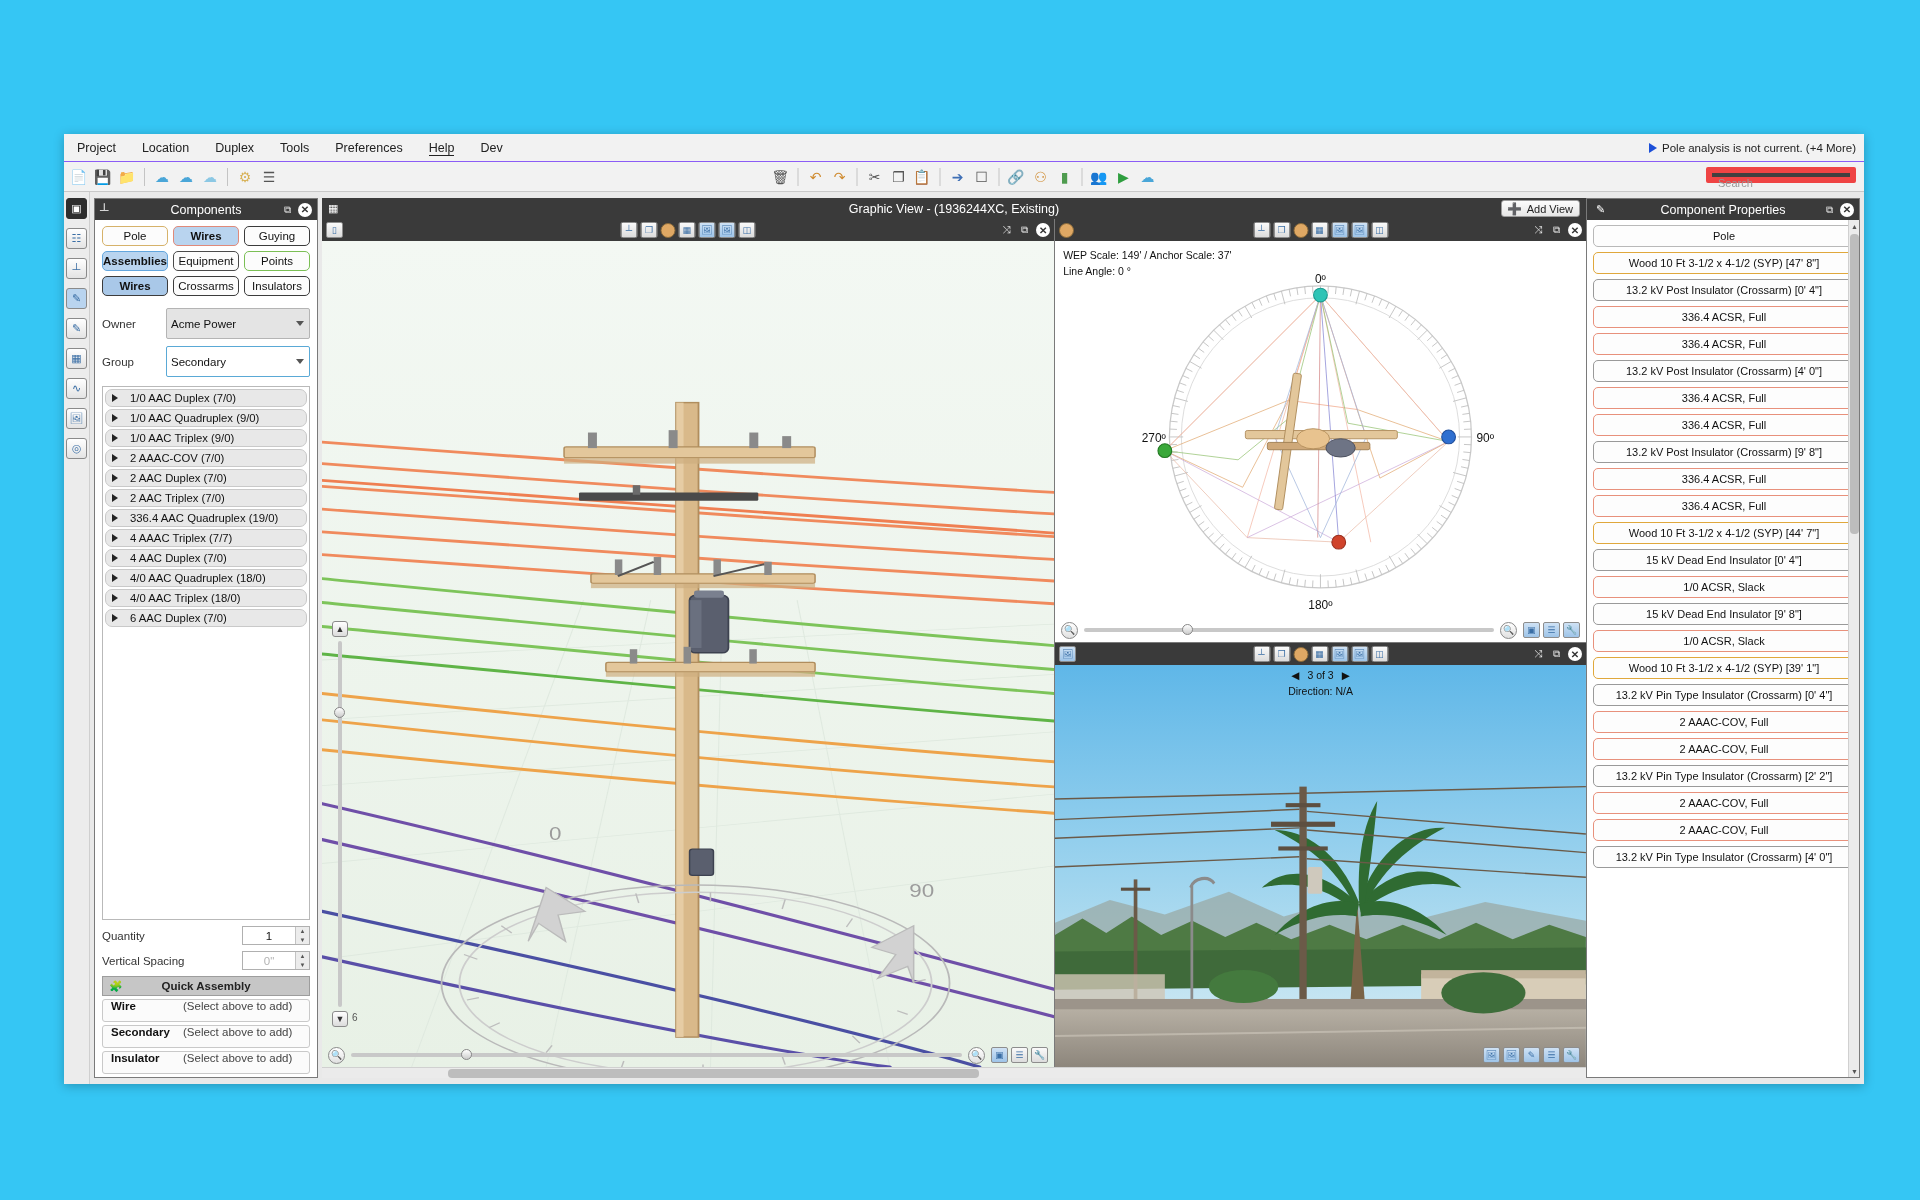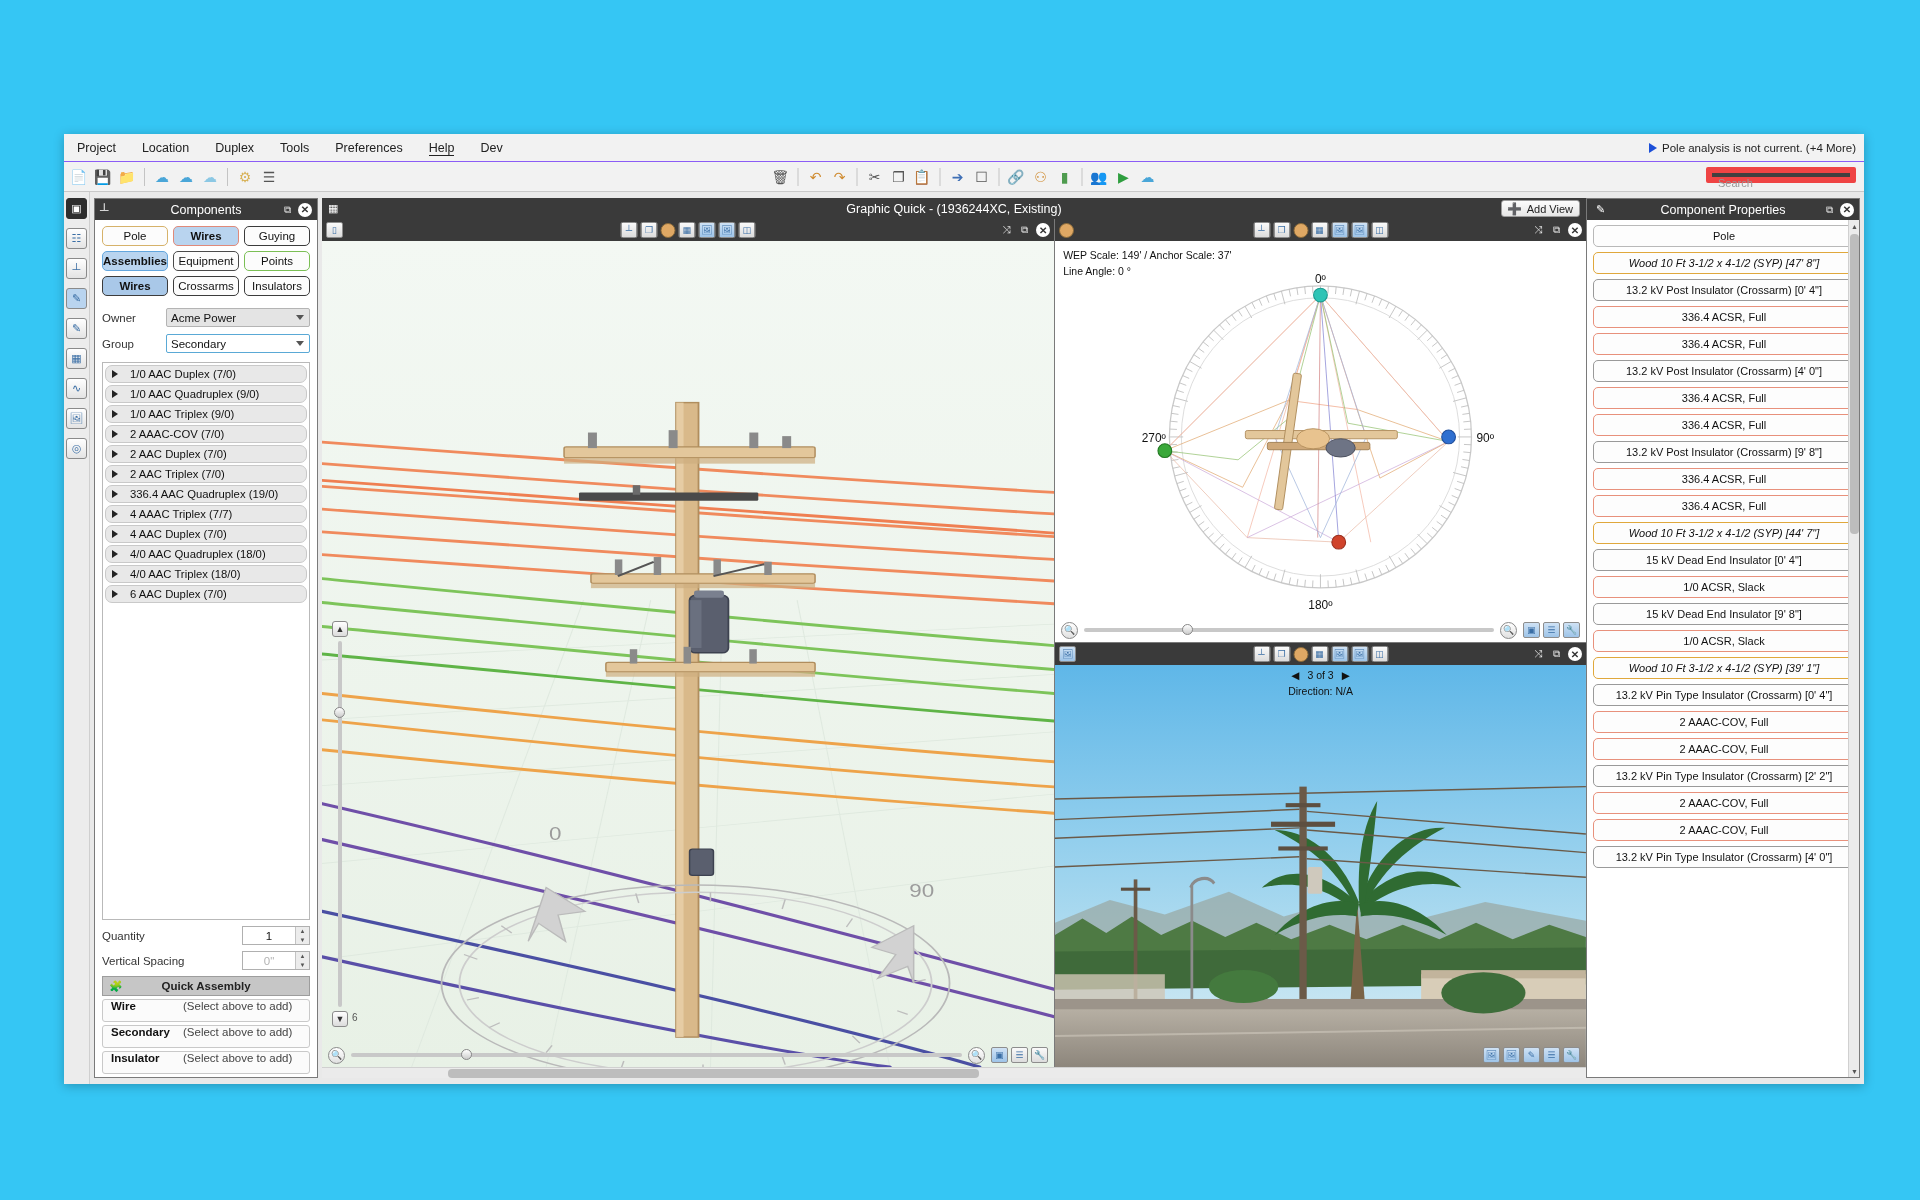--- a/index.html
+++ b/index.html
@@ -113,21 +113,21 @@
   .tabbtn.wires { border-color: #e08a7a; background: #b9d4ef; font-weight: bold; }
   .tabbtn.guying { border-color: #3c3c3c; }
   .tabbtn.assemblies { border-color: #63a6dd; background: #b9d4ef; font-weight: bold; }
   .tabbtn.equipment { border-color: #4a4a4a; }
   .tabbtn.points { border-color: #7bbf55; }
   .tabbtn.sel2 { background: #a9c8e8; border-color:#3c3c3c; font-weight:bold; }
 
   .field-row { display: flex; align-items: center; margin-top: 7px; }
   .field-row label { width: 64px; font-size: 11.5px; color: #333; }
   .combo {
-    flex: 1; height: 19px; background: #e4e4e4; border: 1px solid #b4b4b4;
+    flex: 1; height: 31px; background: #e4e4e4; border: 1px solid #b4b4b4;
     border-radius: 2px; font-size: 11.5px; display: flex; align-items: center;
     padding: 0 4px; position: relative; color: #111;
   }
   .combo.active { background:#fff; border-color:#5aa9d6; }
   .combo .carat {
     position: absolute; right: 5px; width:0;height:0;
     border-left:4px solid transparent;border-right:4px solid transparent;
     border-top:5px solid #555;
   }
   .wirelist {
@@ -241,21 +241,21 @@
   .props-panel { flex: 1; display: flex; flex-direction: column; min-height: 0; }
   .props-list { flex:1; overflow:hidden; background:#fff; padding: 5px 4px 0 6px;
                 display:flex; flex-direction:column; gap: 5px; position: relative;}
   .prop {
     height: 22px; border-radius: 5px; background: #fdfdfd;
     border: 1.6px solid #9a9a9a; display:flex; align-items:center;
     justify-content:center; font-size: 11px; color:#111; flex:none;
     padding: 0 4px; text-align:center;
   }
   .prop.pole { border-color: #b9b9b9; }
-  .prop.wood { border-color: #e0a83c; font-style: italic; }
+  .prop.wood { border-color: #e0a83c; }
   .prop.ins  { border-color: #9a9a9a; }
   .prop.wire { border-color: #e8917c; }
   .props-scroll {
     position:absolute; right: 0px; top: 0; bottom: 0; width: 11px; background: #ebebeb;
     border-left: 1px solid #d0d0d0;
   }
   .props-scroll .thumb { position:absolute; left:1px; width:9px; background:#bdbdbd;
                          border-radius:4px; }
   .props-scroll .ar { position:absolute; left:1px; width:9px; height:10px;
                       display:flex;align-items:center;justify-content:center;
@@ -473,21 +473,21 @@
               <span class="sel">(Select above to add)</span>
             </div>
           </div>
         </div>
       </div>
     </div>
 
     <div class="center-col">
       <div class="gv-title">
         <span class="left-ico">▦</span>
-        <span class="t-center">Graphic Quick - (1936244XC, Existing)</span>
+        <span class="t-center">Graphic View - (1936244XC, Existing)</span>
         <span class="addview">
           <span class="plus">➕</span>
           <span>Add View</span>
         </span>
       </div>
 
       <div class="gv-body">
 
         <div class="viewer" style="flex:1 1 58%; border-right:1px solid #7a7a7a;">
           <div class="vtoolbar">

